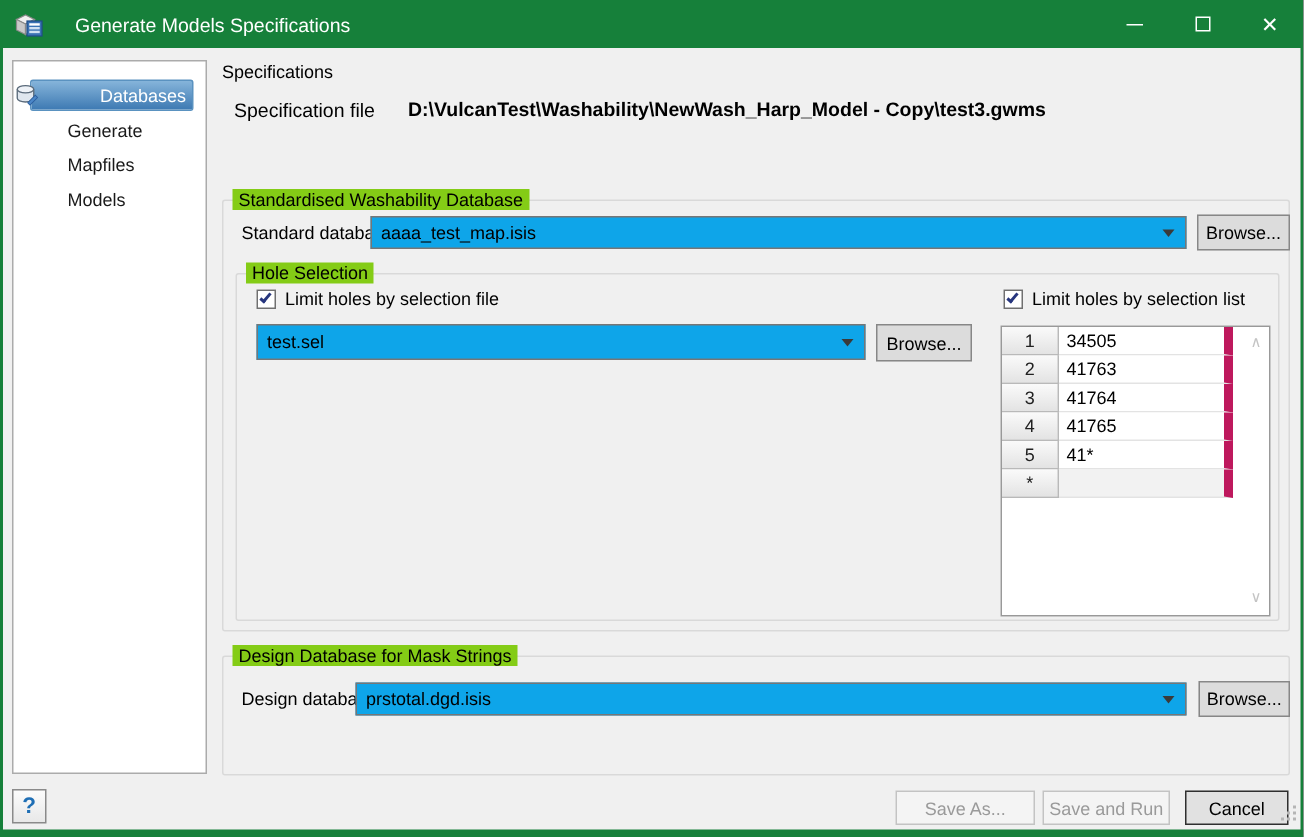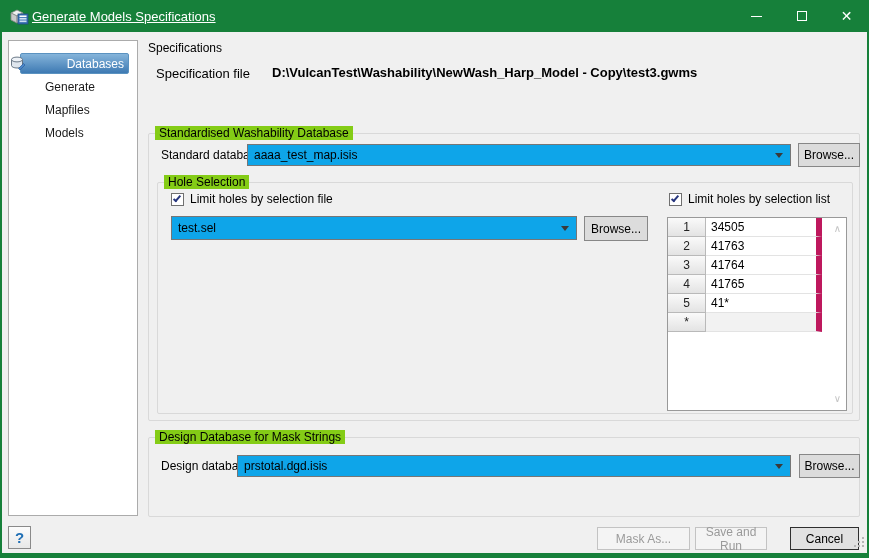--- a/index.html
+++ b/index.html
@@ -8,21 +8,21 @@
   .window{
     position:relative; width:869px; height:558px; background:#f0f0f0;
     overflow:hidden; font-size:12px; color:#000;
   }
   
   .titlebar{
     position:absolute; top:0; left:0; right:0; height:32px;
     background:var(--green,#16803a); display:flex; align-items:center; color:#fff;
   }
   .titlebar .app-icon{ margin-left:9px; display:flex; }
-  .titlebar .title{ margin-left:3px; font-size:13px;text-decoration:underline; }
+  .titlebar .title{ margin-left:21px; font-size:13px; }
   .win-controls{ margin-left:auto; display:flex; height:100%; }
   .win-btn{ width:45px; height:100%; display:flex; align-items:center; justify-content:center; color:#fff; cursor:default; }
   .glyph-min{ width:11px; height:1px; background:#fff; display:block; }
   .glyph-max{ width:10px; height:10px; border:1px solid #fff; display:block; }
   .glyph-close{ font-size:14px; line-height:1; }
   .frame-left,.frame-right{ position:absolute; top:32px; bottom:0; width:2px; background:var(--green,#16803a); z-index:5;}
   .frame-left{left:0;} .frame-right{right:0;}
   .frame-bottom{ position:absolute; left:0; right:0; bottom:0; height:5px; background:var(--green,#16803a); z-index:5;}
   
   .sidebar{
@@ -229,22 +229,22 @@
     <div class="combo" style="left:88px; top:17px; width:554px;">
       <span>prstotal.dgd.isis</span>
       <span class="arrow"></span>
     </div>
     <button class="btn" style="left:650px; top:16px; width:61px; height:24px;">Browse...</button>
   </div>
 
   <div class="help-btn">
       <span>?</span>
     </div>
-  <button class="btn disabled" style="left:597px; top:527px; width:93px; height:23px;" disabled="">Mask As...</button>
-  <button class="btn disabled" style="left:695px; top:527px; width:72px; height:23px;" disabled="">Save and Run</button>
+  <button class="btn disabled" style="left:597px; top:527px; width:93px; height:23px;" disabled="">Save As...</button>
+  <button class="btn disabled" style="left:695px; top:527px; width:85px; height:23px;" disabled="">Save and Run</button>
   <button class="btn default" style="left:790px; top:527px; width:69px; height:23px;">Cancel</button>
 
   <span class="grip">
     <svg width="12" height="12" viewBox="0 0 12 12">
       <rect x="9" y="1" width="2" height="2" fill="#b5b5b5"></rect>
       <rect x="9" y="5" width="2" height="2" fill="#b5b5b5"></rect>
       <rect x="5" y="5" width="2" height="2" fill="#b5b5b5"></rect>
       <rect x="9" y="9" width="2" height="2" fill="#b5b5b5"></rect>
       <rect x="5" y="9" width="2" height="2" fill="#b5b5b5"></rect>
       <rect x="1" y="9" width="2" height="2" fill="#b5b5b5"></rect>

